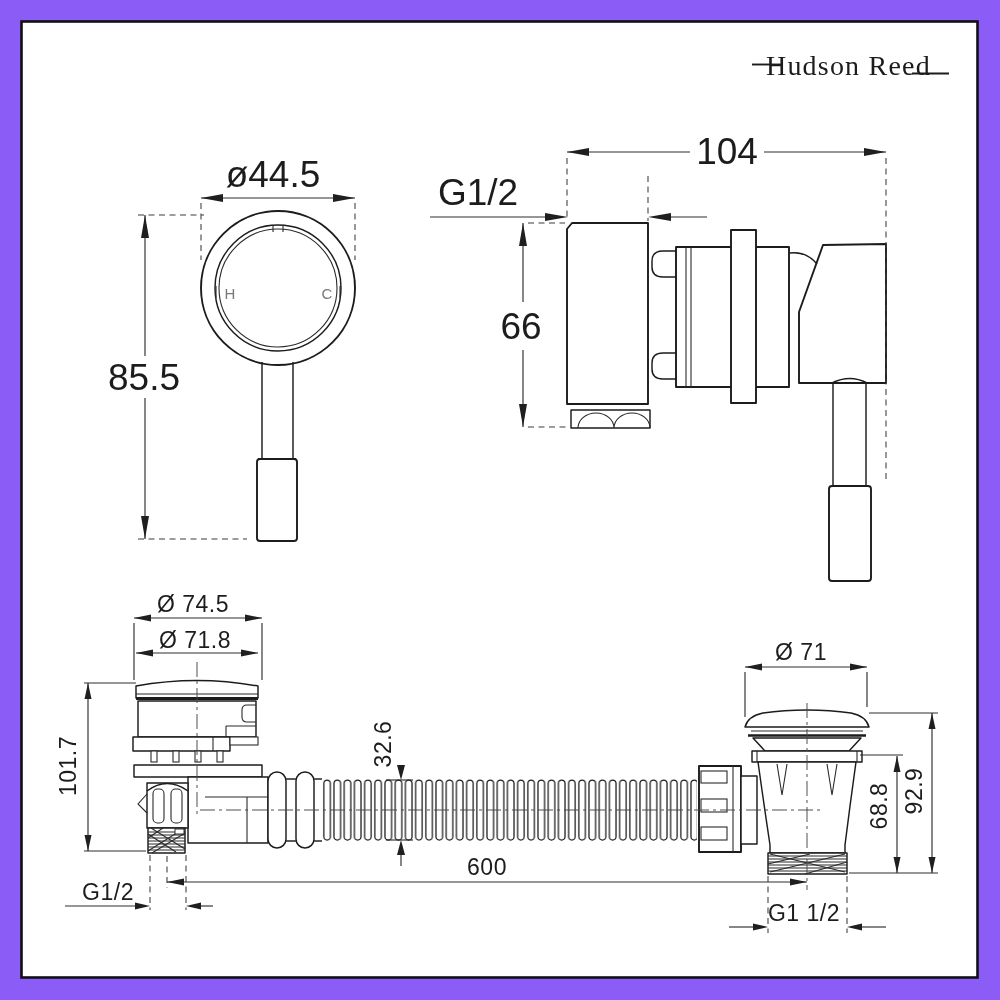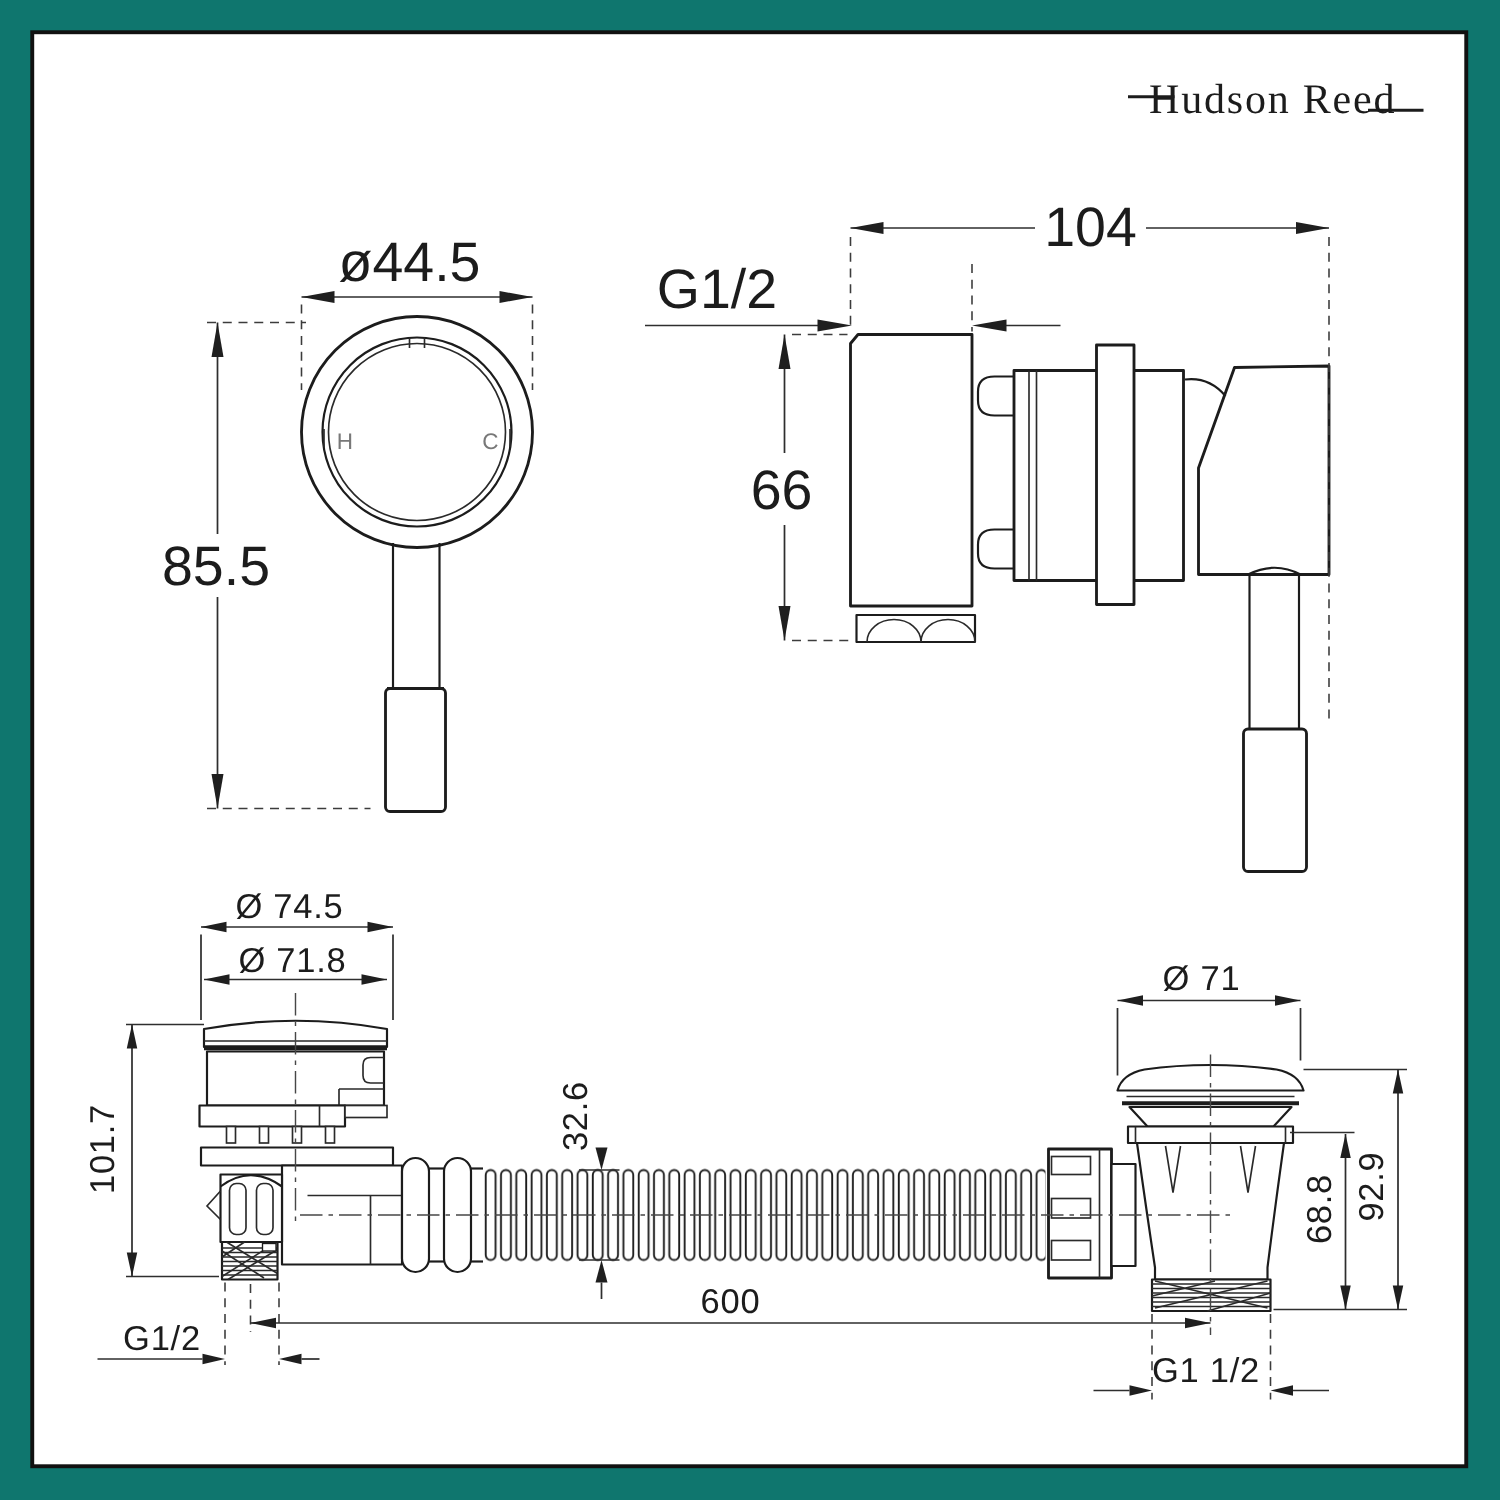--- a/index.html
+++ b/index.html
@@ -1,16 +1,16 @@
 <!DOCTYPE html>
 <html><head>
 <meta charset="utf-8">
 <style>
   html,body{margin:0;padding:0;background:#ffffff;}
-  .stage{position:relative;width:1000px;height:1000px;background:#0f766e;
+  .stage{position:relative;width:1000px;height:1000px;background:#8b5cf6;
          font-family:"Liberation Sans",sans-serif;}
   svg{position:absolute;left:0;top:0;}
   
   .o2 {stroke:#1c1c1c;stroke-width:1.9;fill:none;stroke-linejoin:round;}
   .o15{stroke:#1c1c1c;stroke-width:1.45;fill:none;stroke-linejoin:round;}
   .o12{stroke:#2a2a2a;stroke-width:1.1;fill:none;}
   .fw {fill:#ffffff;}
   
   .dim {stroke:#2e2e2e;stroke-width:1.15;fill:none;}
   .dash{stroke:#3c3c3c;stroke-width:1.05;stroke-dasharray:6 4.5;fill:none;}

